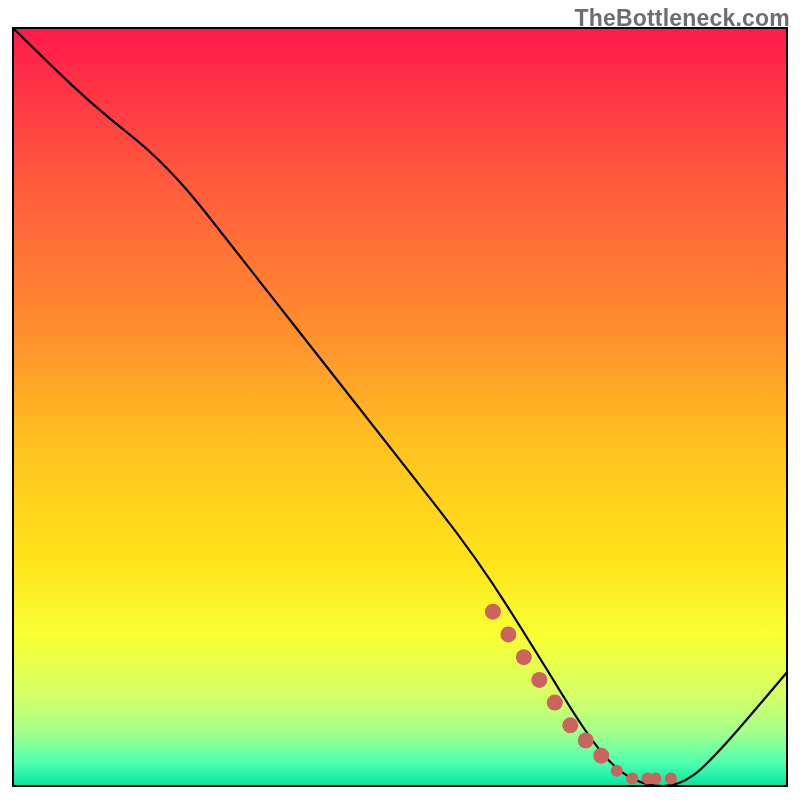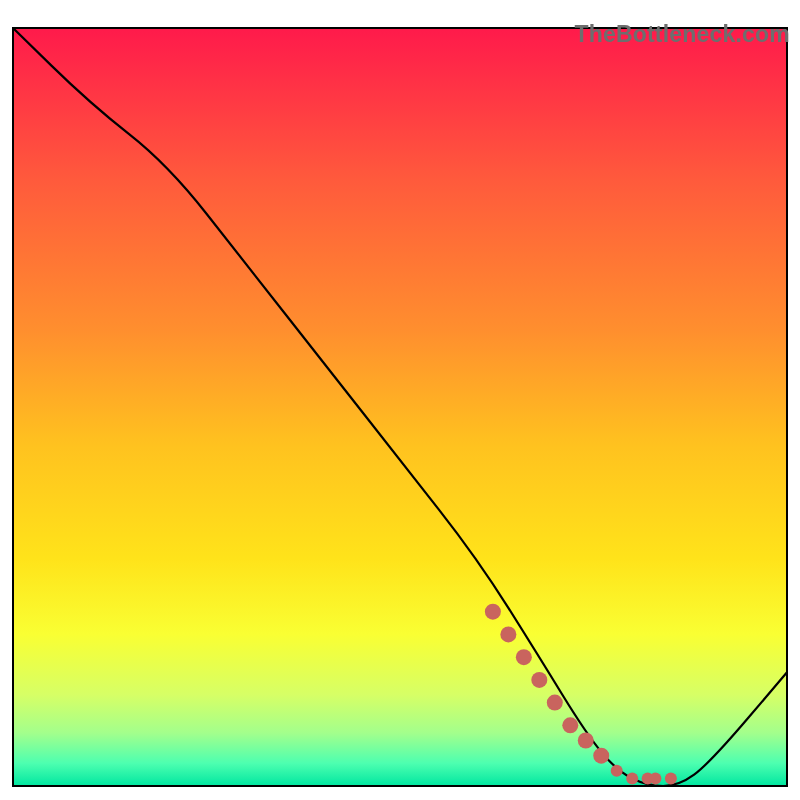--- a/index.html
+++ b/index.html
@@ -11,21 +11,21 @@
     background: #fff;
     font-family: Arial, Helvetica, sans-serif;
   }
   .chart-root {
     position: relative;
     width: 800px;
     height: 800px;
   }
   .watermark {
     position: absolute;
-    top: 21px;
+    top: 5px;
     right: 10px;
     font-size: 23px;
     font-weight: bold;
     color: #6e6e6e;
     font-family: Arial, Helvetica, sans-serif;
     letter-spacing: 0.2px;
   }
   svg {
     display: block;
   }

